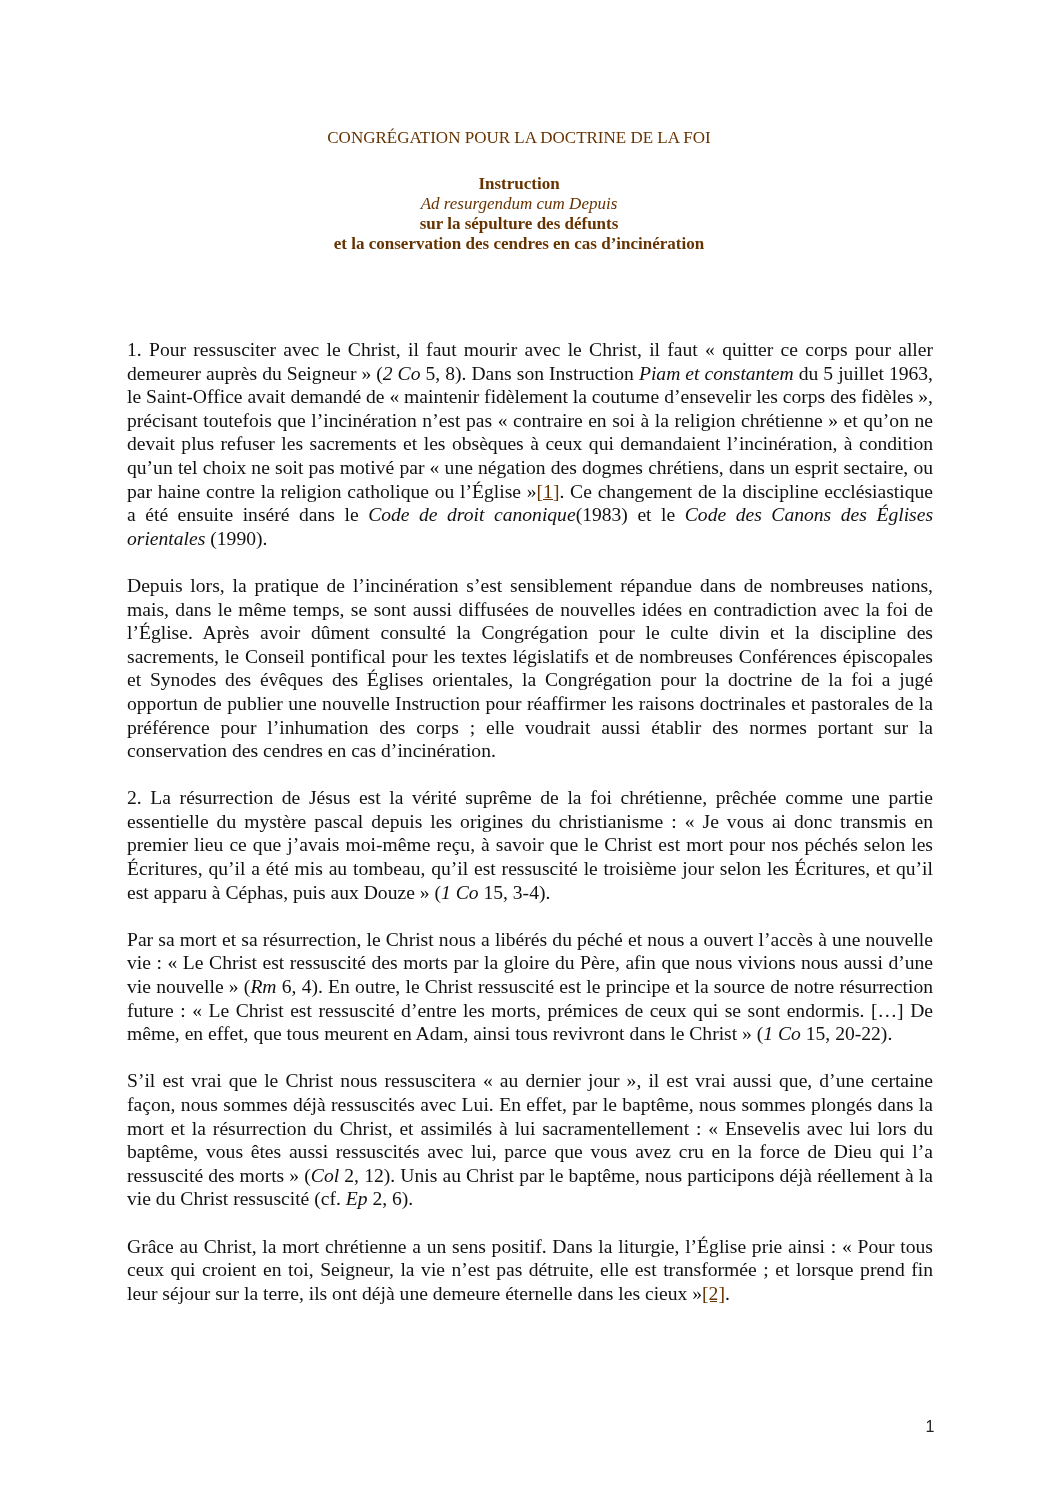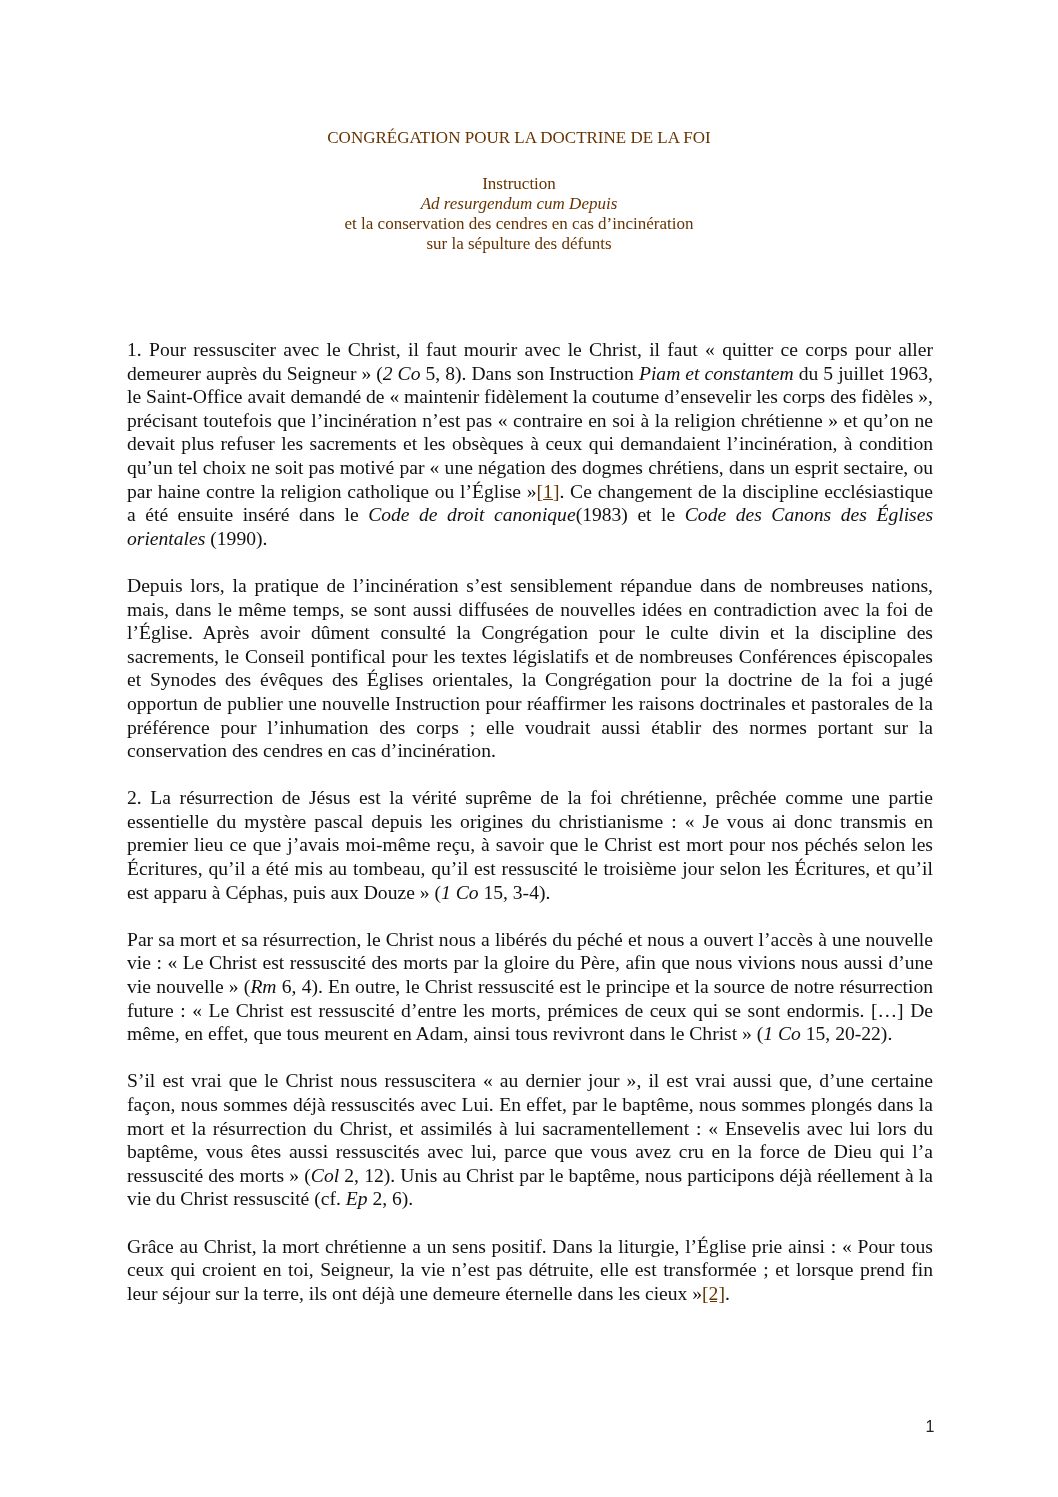--- a/index.html
+++ b/index.html
@@ -8,21 +8,21 @@
       position: absolute; left: 0; top: 0; width: 1058px; height: 1497px;
       font-family: "Liberation Serif", "DejaVu Serif", serif;
       color: #111111;
     }
     .header {
       position: absolute; left: 0; top: 128px; width: 1038px; text-align: center;
       color: #663300;
     }
     .org { font-size: 17px; line-height: 20px; letter-spacing: 0px; }
     .instr-block { margin-top: 26px; font-size: 17px; line-height: 20px; }
-    .instr-block .b { font-weight: normal; }
+    .instr-block .b { font-weight: bold; }
     .instr-block .i { font-style: italic; }
     .body {
       position: absolute; left: 127px; top: 338px; width: 806px;
       font-size: 19.6px; line-height: 23.6px; text-align: justify;
       text-align-last: left;
     }
     .body p { margin: 0 0 23.6px 0; }
     .body em { }
     .fn { color: #663300; text-decoration: underline; cursor: pointer; }
     .page-num {
@@ -34,22 +34,22 @@
 </head>
 <body>
 
 <div class="page">
 
   <div class="header">
     <div class="org">CONGRÉGATION POUR LA DOCTRINE DE LA FOI</div>
     <div class="instr-block">
       <div class="b">Instruction</div>
       <div class="i">Ad resurgendum cum Depuis</div>
+      <div class="b">sur la sépulture des défunts</div>
       <div class="b">et la conservation des cendres en cas d’incinération</div>
-      <div class="b">sur la sépulture des défunts</div>
     </div>
   </div>
 
   <div class="body">
     <p><span>1. Pour ressusciter avec le Christ, il faut mourir avec le Christ, il faut « quitter ce corps pour aller demeurer auprès du Seigneur » (</span><em>2 Co</em><span> 5, 8). Dans son Instruction </span><em>Piam et constantem</em><span> du 5 juillet 1963, le Saint-Office avait demandé de « maintenir fidèlement la coutume d’ensevelir les corps des fidèles », précisant toutefois que l’incinération n’est pas « contraire en soi à la religion chrétienne » et qu’on ne devait plus refuser les sacrements et les obsèques à ceux qui demandaient l’incinération, à condition qu’un tel choix ne soit pas motivé par « une négation des dogmes chrétiens, dans un esprit sectaire, ou par haine contre la religion catholique ou l’Église »</span><a class="fn">[1]</a><span>. Ce changement de la discipline ecclésiastique a été ensuite inséré dans le </span><em>Code de droit canonique</em><span>(1983) et le </span><em>Code des Canons des Églises orientales</em><span> (1990).</span></p>
 
     <p>Depuis lors, la pratique de l’incinération s’est sensiblement répandue dans de nombreuses nations, mais, dans le même temps, se sont aussi diffusées de nouvelles idées en contradiction avec la foi de l’Église. Après avoir dûment consulté la Congrégation pour le culte divin et la discipline des sacrements, le Conseil pontifical pour les textes législatifs et de nombreuses Conférences épiscopales et Synodes des évêques des Églises orientales, la Congrégation pour la doctrine de la foi a jugé opportun de publier une nouvelle Instruction pour réaffirmer les raisons doctrinales et pastorales de la préférence pour l’inhumation des corps ; elle voudrait aussi établir des normes portant sur la conservation des cendres en cas d’incinération.</p>
 
     <p><span>2. La résurrection de Jésus est la vérité suprême de la foi chrétienne, prêchée comme une partie essentielle du mystère pascal depuis les origines du christianisme : « Je vous ai donc transmis en premier lieu ce que j’avais moi-même reçu, à savoir que le Christ est mort pour nos péchés selon les Écritures, qu’il a été mis au tombeau, qu’il est ressuscité le troisième jour selon les Écritures, et qu’il est apparu à Céphas, puis aux Douze » (</span><em>1 Co</em><span> 15, 3-4).</span></p>
 

